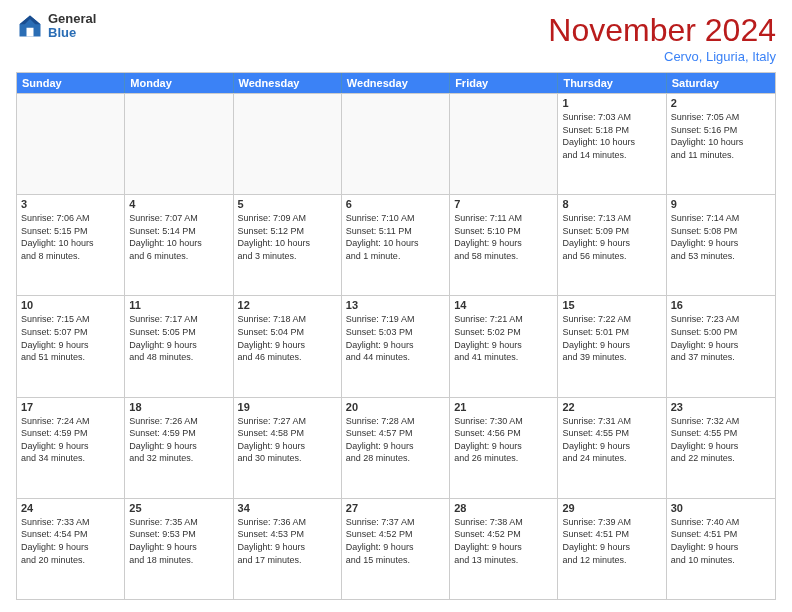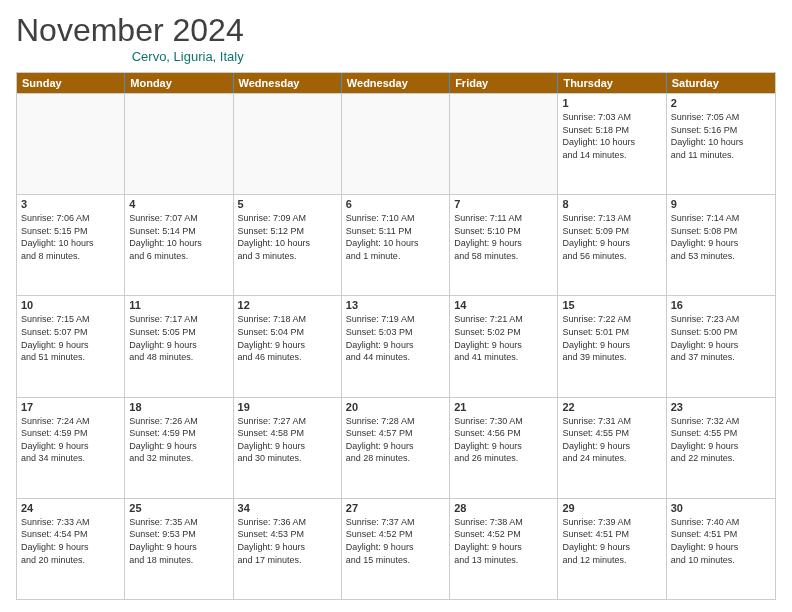--- a/index.html
+++ b/index.html
@@ -46,36 +46,36 @@
     .logo-icon {
       width: 28px;
       height: 28px;
     }
     .title-block {
       text-align: right;
     }
     .month-title {
       font-size: 32px;
       font-weight: normal;
-      color: #404040;
+      color: #b91c1c;
     }
     .location {
       font-size: 13px;
-      color: #0f766e;
+      color: #3b82f6;
     }
     .calendar {
       flex: 1;
       display: flex;
       flex-direction: column;
       border: 1px solid #ccc;
     }
     .cal-header-row {
       display: grid;
       grid-template-columns: repeat(7, 1fr);
-      background: #a16207;
+      background: #3b82f6;
     }
     .cal-header-cell {
       color: #fff;
       font-size: 11px;
       font-weight: bold;
       padding: 4px 5px;
       border-right: 1px solid #4a8dc5;
     }
     .cal-header-cell:last-child { border-right: none; }
     .cal-body {
@@ -108,20 +108,31 @@
       font-size: 9px;
       line-height: 1.4;
       color: #333;
     }
   </style>
 </head>
 <body>
 
 <div class="page">
   <div class="header">
+    <div class="logo">
+      <svg class="logo-icon" viewBox="0 0 32 32">
+        <polygon points="16,4 28,14 28,28 4,28 4,14" fill="#2a6db5"></polygon>
+        <polygon points="16,4 28,14 22,14 16,8 10,14 4,14" fill="#1a4d8f"></polygon>
+        <rect x="12" y="18" width="8" height="10" fill="#fff"></rect>
+      </svg>
+      <div class="logo-text">
+        <span class="logo-general">General</span>
+        <span class="logo-blue">Blue</span>
+      </div>
+    </div>
     <div class="title-block">
       <div class="month-title">November 2024</div>
       <div class="location">Cervo, Liguria, Italy</div>
     </div>
   </div>
 
   <div class="calendar">
     <div class="cal-header-row">
     <div class="cal-header-cell">Sunday</div>
         <div class="cal-header-cell">Monday</div>

